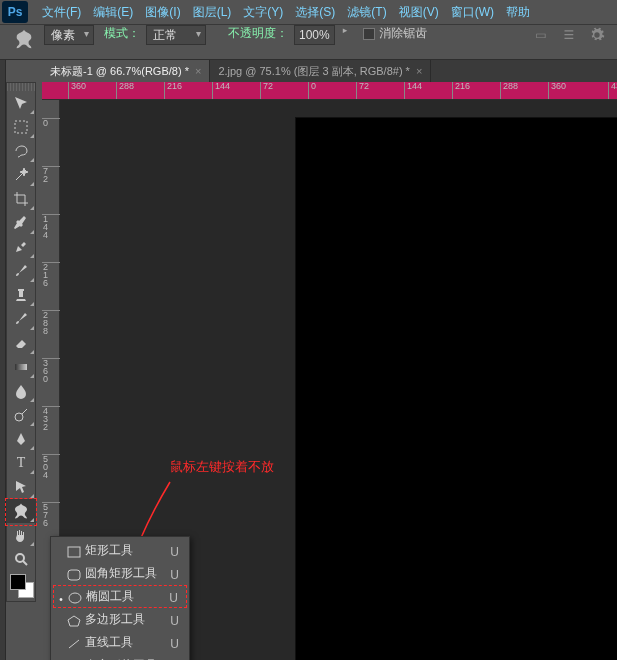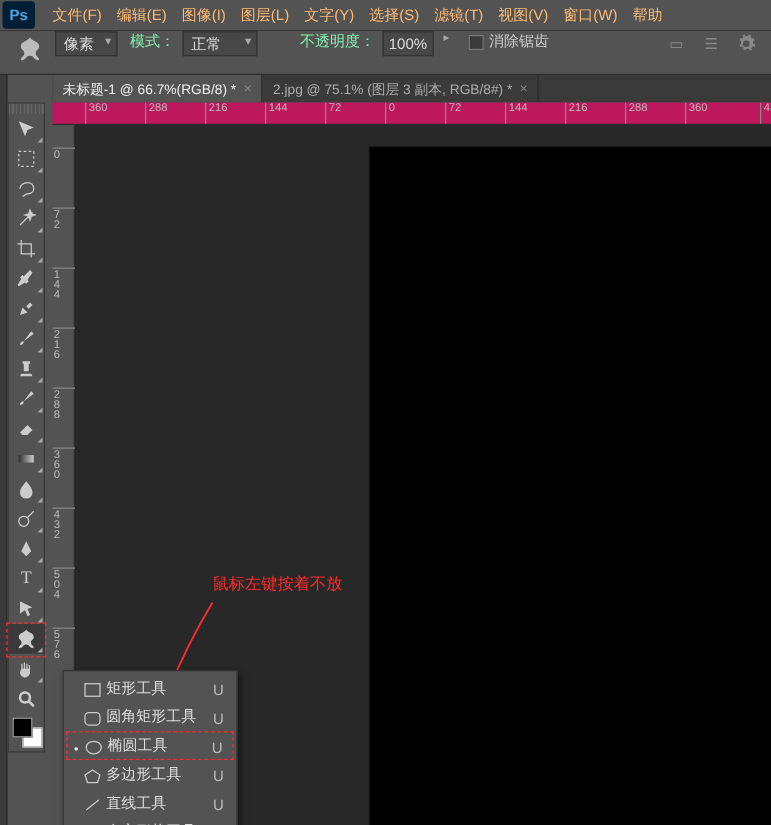--- a/index.html
+++ b/index.html
@@ -30,21 +30,21 @@
     font-weight: bold;
     font-size: 12px;
     display: flex;
     align-items: center;
     justify-content: center;
     border-radius: 3px;
     margin-right: 8px;
   }
   .menubar .menu-item {
     padding: 4px 6px;
-    color: #fdba74;
+    color: #7dd3fc;
     cursor: default;
   }
 
   
   .optionsbar {
     background: #535353;
     height: 35px;
     display: flex;
     align-items: flex-start;
     padding: 0 10px;
@@ -334,21 +334,21 @@
 
 <div class="optionsbar">
   <div class="tool-icon-large">
     <svg width="22" height="22" viewBox="0 0 24 24">
         <path fill="#bbb" d="M12 2c2 4 8 3 8 8 0 3-3 3-3 6s3 3 3 6c-5 0-4-4-8-4s-3 4-8 4c0-3 3-3 3-6s-3-3-3-6c0-5 6-4 8-8z"></path>
       </svg>
   </div>
   <div class="dropdown-field">像素</div>
   <span class="opt-label">模式：</span>
   <div class="dropdown-field" style="min-width:60px">正常</div>
-  <span class="opt-label" style="margin-left:28px">不透明度：</span>
+  <span class="opt-label" style="margin-left:16px">不透明度：</span>
   <div class="opacity-field"><span>100%</span></div>
   <span class="small-arrow">▸</span>
   <span style="margin-left:10px; display:flex; align-items:center">
     <span class="checkbox"></span>
     <span>消除锯齿</span>
   </span>
   <div class="right-icons">
     <div class="ri">▭</div>
     <div class="ri">☰</div>
     <div class="ri">

